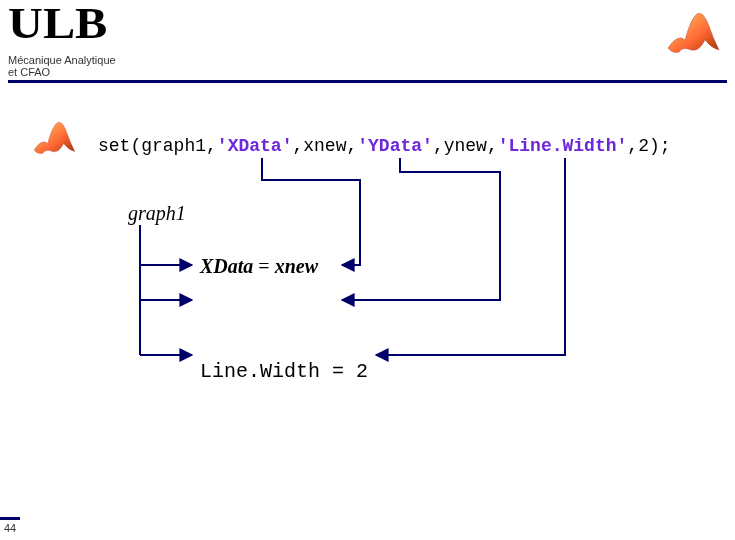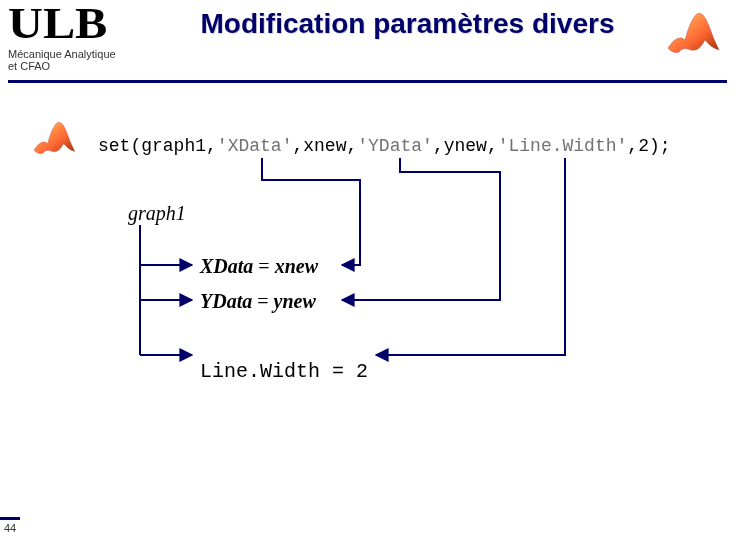--- a/index.html
+++ b/index.html
@@ -30,21 +30,21 @@
     font-size: 42px;
     letter-spacing: 0px;
     color: #000;
     line-height: 0.9;
     transform: scaleY(1.05) scaleX(1.15);
     transform-origin: left top;
   }
   .subtitle {
     font-size: 11px;
     color: #333;
-    margin-top: 6px;
+    margin-top: 12px;
     line-height: 1.15;
   }
   .title {
     position: absolute;
     left: 160px;
     top: 8px;
     right: 80px;
     text-align: center;
     font-family: Verdana, Geneva, sans-serif;
     font-weight: 700;
@@ -77,21 +77,21 @@
   
   .codeline {
     position: absolute;
     left: 98px;
     top: 136px;
     font-family: "Courier New", monospace;
     font-size: 18px;
     color: #000;
     white-space: pre;
   }
-  .codeline .str { color: #737373; }
+  .codeline .str { color: #6d28d9; font-weight: bold; }
   
   .graphlabel {
     position: absolute;
     left: 128px;
     top: 202px;
     font-family: "Times New Roman", serif;
     font-style: italic;
     font-weight: 400;
     font-size: 20px;
   }
@@ -139,21 +139,20 @@
 <div class="slide">
 
   <div class="logo-block">
     <div class="ulb">ULB</div>
     <div class="subtitle">
       <span>Mécanique Analytique</span><br>
       <span>et CFAO</span>
     </div>
   </div>
 
-  <div class="title">Modification paramètres divers</div>
 
   <svg class="matlab-logo" viewBox="0 0 60 50">
     <path d="M5 40 Q15 25 22 32 Q28 10 34 6 Q40 2 46 18 Q50 30 56 42 Q48 40 42 32 Q36 44 28 42 Q20 38 16 44 Q10 46 5 40 Z" fill="url(#g1)" stroke="#b55" stroke-width="0.5"></path>
     <defs>
       <linearGradient id="g1" x1="0" y1="0" x2="1" y2="1">
         <stop offset="0%" stop-color="#ffcc66"></stop>
         <stop offset="60%" stop-color="#ff6633"></stop>
         <stop offset="100%" stop-color="#993300"></stop>
       </linearGradient>
     </defs>
@@ -172,23 +171,20 @@
     </defs>
   </svg>
 
   <div class="codeline"><span>set(graph1,</span><span class="str">'XData'</span><span>,xnew,</span><span class="str">'YData'</span><span>,ynew,</span><span class="str">'Line.Width'</span><span>,2);</span></div>
 
   <div class="graphlabel">graph1</div>
 
   <div id="row1" class="row">
     <span class="lbl">XData</span><span> = </span><span class="val">xnew</span>
   </div>
-  <div id="row2" class="row">
-    <span class="lbl">YData</span><span> = </span><span class="val">ynew</span>
-  </div>
   <div id="row3" class="row mono">
     <span class="lbl">Line.Width</span><span> = </span><span class="val">2</span>
   </div>
 
   <svg class="overlay">
     <defs>
       <marker id="arrow" viewBox="0 0 10 10" refX="9" refY="5" markerWidth="7" markerHeight="7" orient="auto-start-reverse">
         <path d="M 0 0 L 10 5 L 0 10 z" fill="#00006a"></path>
       </marker>
     </defs>

